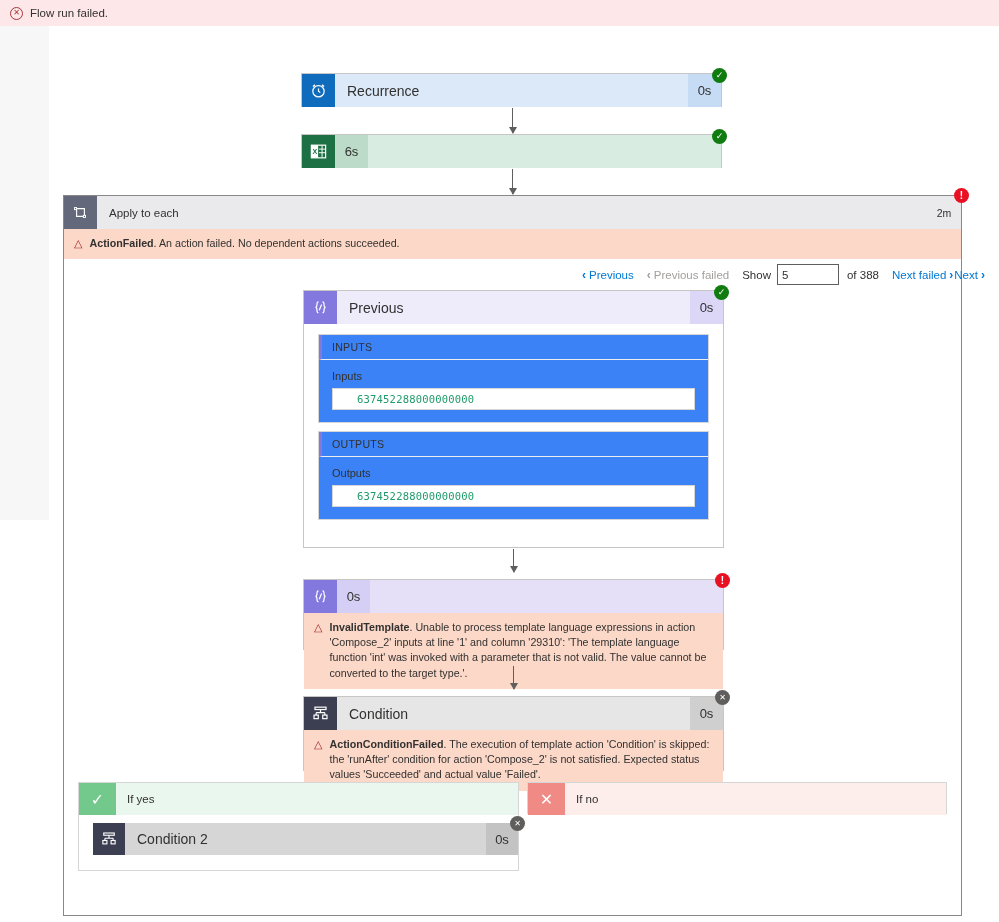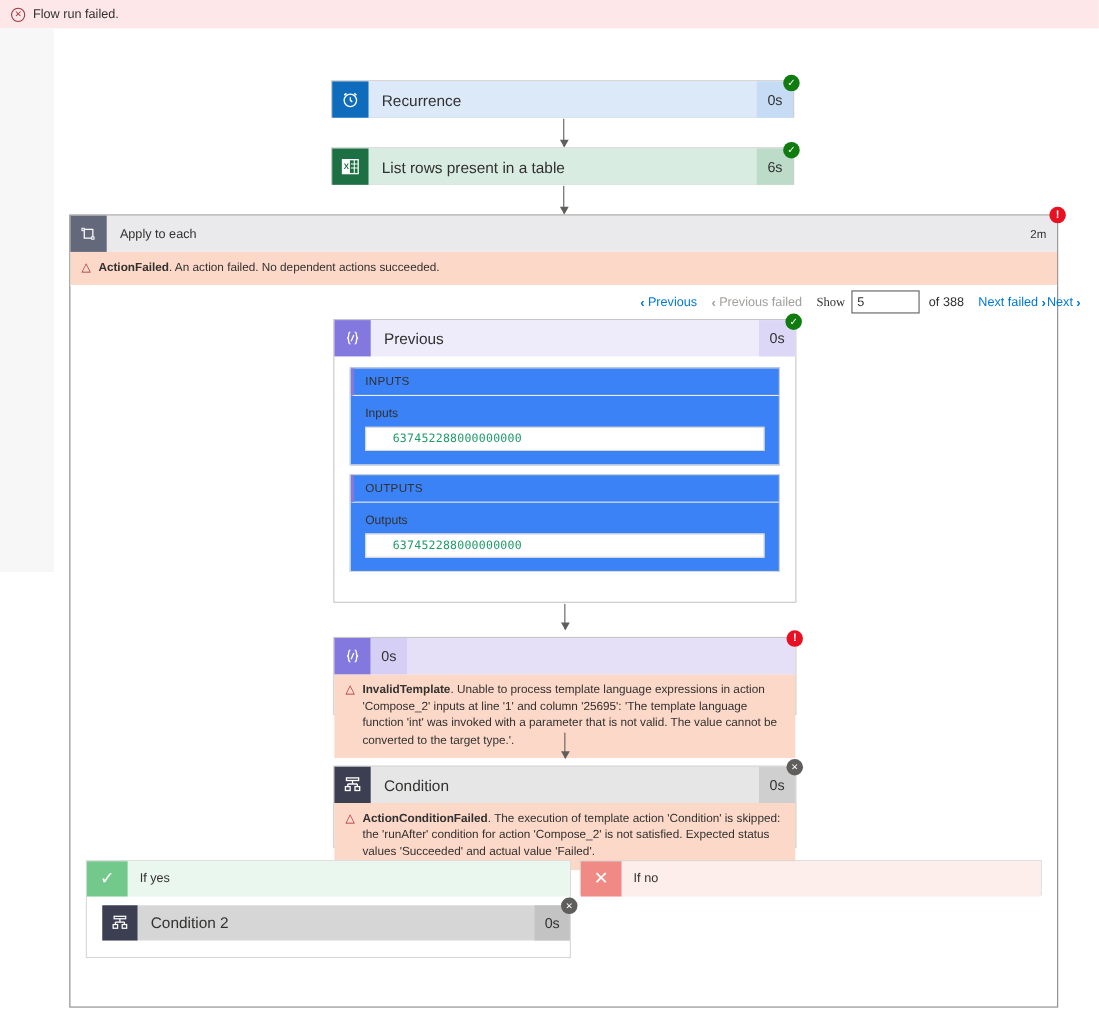--- a/index.html
+++ b/index.html
@@ -219,21 +219,20 @@
   <div class="node" style="left:301px; top:108px; width:421px; height:34px;">
     <div class="node-head" style="background:#d9ece1;">
       <div class="node-icon" style="background:#1d7044;">
         <svg width="19" height="19" viewBox="0 0 24 24">
           <rect x="3" y="4" width="18" height="16" fill="none" stroke="#fff" stroke-width="1.5"></rect>
           <rect x="3" y="4" width="8.5" height="16" fill="#fff"></rect>
           <text x="7.3" y="15" font-size="9" font-weight="bold" fill="#1d7044" text-anchor="middle" font-family="Liberation Sans">X</text>
           <path d="M12.5 9h8M12.5 13.5h8M16.5 4.5v15" stroke="#fff" stroke-width="1.2"></path>
         </svg>
       </div>
-      <div class="node-title">List rows present in a table</div>
       <div class="node-dur" style="background:#bcdbc9;">6s</div>
       <div class="badge badge-ok" style="right:-6px; top:-6px;">✓</div>
     </div>
   </div>
   <div class="arrow" style="left:512px; top:143px; height:25px;"></div>
 
   <div class="scope" style="left:63px; top:169px; width:899px; height:721px;">
 
     <div class="scope-head">
       <div class="scope-icon">
@@ -256,21 +255,21 @@
 
     <div class="pager" style="left:518px; top:68px;">
       <span class="pg-link" style="margin-right:13px;">
         <span class="pg-chev">‹</span>
         <span>Previous</span>
       </span>
       <span class="pg-link disabled" style="margin-right:13px;">
         <span class="pg-chev">‹</span>
         <span>Previous failed</span>
       </span>
-      <span class="pg-label" style="margin-right:6px;font-family:Liberation Serif, serif;">Show</span>
+      <span class="pg-label" style="margin-right:6px;">Show</span>
       <input class="pg-input" type="text" value="5" style="">
       <span class="pg-label" style="margin-left:8px; margin-right:13px;">of 388</span>
       <span class="pg-link" style="margin-right:1px;">
         <span>Next failed</span>
         <span class="pg-chev">›</span>
       </span>
       <span class="pg-link">
         <span>Next</span>
         <span class="pg-chev">›</span>
       </span>
@@ -316,21 +315,21 @@
             <path d="M9.5 5c-2 0-2 2.3-2 3.6S7 11.8 5.6 11.8c1.4 0 1.9 1.9 1.9 3.2S7.5 18.6 9.5 18.6"></path>
             <path d="M14.5 5c2 0 2 2.3 2 3.6s.5 3.2 1.9 3.2c-1.4 0-1.9 1.9-1.9 3.2s0 3.6-2 3.6"></path>
             <path d="M13.4 8.3l-3 7.2"></path>
           </svg>
         </div>
         <div class="node-dur" style="background:#d6cff5;">0s</div>
         <div class="badge badge-fail" style="right:-7px; top:-7px;">!</div>
       </div>
       <div class="err">
         <span class="err-icon">△</span>
-        <span><b>InvalidTemplate</b><span>. Unable to process template language expressions in action 'Compose_2' inputs at line '1' and column '25695': 'The template language function 'int' was invoked with a parameter that is not valid. The value cannot be converted to the target type.'.</span></span>
+        <span><b>InvalidTemplate</b><span>. Unable to process template language expressions in action 'Compose_2' inputs at line '1' and column '29310': 'The template language function 'int' was invoked with a parameter that is not valid. The value cannot be converted to the target type.'.</span></span>
       </div>
     </div>
     <div class="arrow" style="left:449px; top:470px; height:23px;"></div>
 
     <div class="node" style="left:239px; top:500px; width:421px; height:75px;">
       <div class="node-head" style="background:#e6e6e6;">
         <div class="node-icon" style="background:#3b3f51;">
           <svg width="19" height="19" viewBox="0 0 24 24" fill="none" stroke="#fff" stroke-width="1.5">
             <rect x="5" y="4" width="14" height="3"></rect>
             <path d="M12 7v4M6.5 11h11M6.5 11v3M17.5 11v3"></path>

